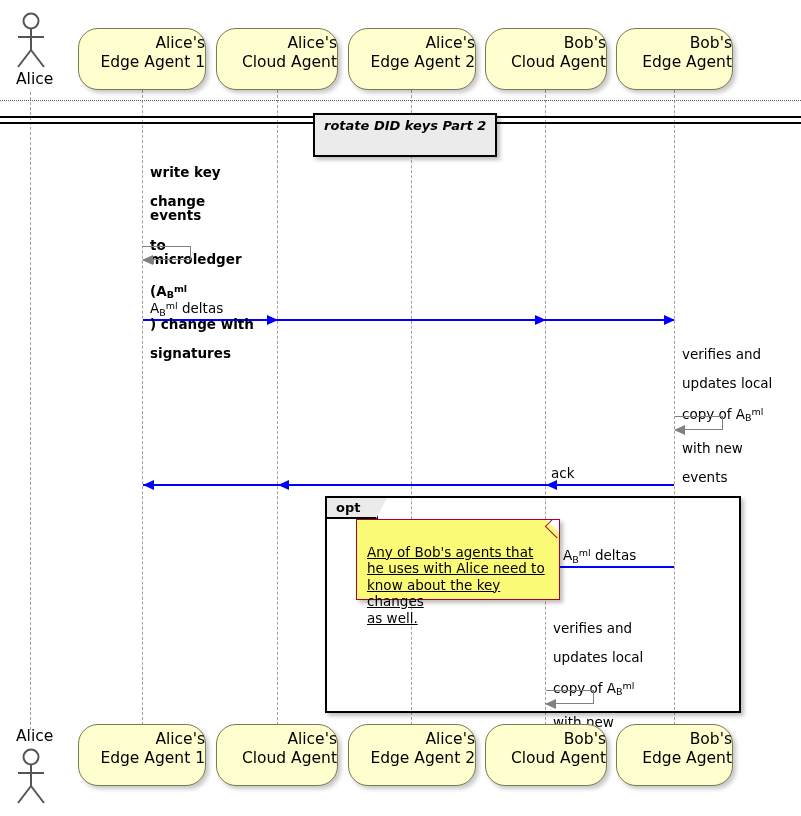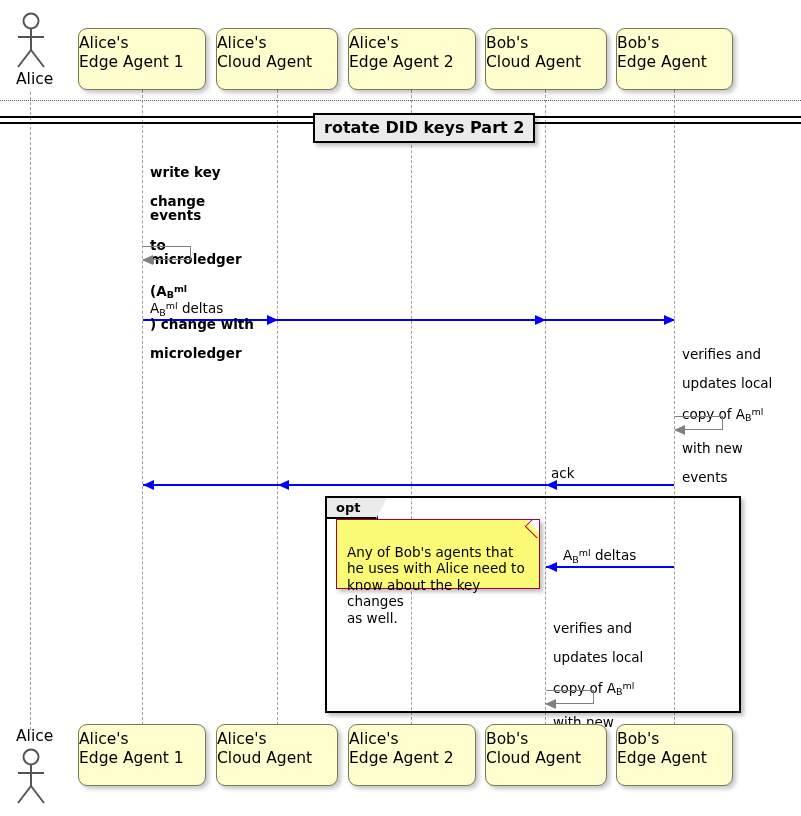--- a/index.html
+++ b/index.html
@@ -27,23 +27,23 @@
     border-left: 1px dashed #A0A0A0;
     z-index: 1;
   }
 
   
   .participant {
     position: absolute;
     box-sizing: border-box;
     background: #FEFECE;
     border: 1px solid #7A7A52;
-    border-radius: 9px;
+    border-radius: 20px;
     box-shadow: 3px 3px 4px rgba(0,0,0,0.22);
-    text-align: left;
+    text-align: right;
     color: #000000;
     font-size: 15.5px;
     line-height: 19px;
     padding-top: 5px;
     z-index: 6;
   }
   .participant .pl {
     display: block;
     white-space: nowrap;
   }
@@ -78,26 +78,27 @@
     border-top: 2px solid #000000;
   }
   .sep-lines::before { top: 0; }
   .sep-lines::after  { top: 6px; }
   .sep-label {
     position: absolute;
     box-sizing: border-box;
     background: #EBEBEB;
     border: 2px solid #000000;
     color: #000;
-    font-size: 16px;
+    font-size: 13px;
     font-weight: bold;
-    padding: 3px 9px 4px 9px;
+    padding: 3px 9px 22px 9px;
     white-space: nowrap;
     box-shadow: 3px 3px 4px rgba(0,0,0,0.25);
     z-index: 5;
+    font-style: italic;
   }
   .top-dots {
     position: absolute;
     left: 0;
     width: 801px;
     height: 0;
     border-top: 1px dotted #555555;
     z-index: 3;
   }
 
@@ -278,21 +279,21 @@
   <div class="top-dots" style="top:100px;"></div>
   <div class="sep-lines" style="top:116px;"></div>
   <div class="sep-label" style="left:313px; top:113px;">rotate DID keys Part 2</div>
 
   <div class="selftext" style="left:150px; top:150px; width:110px;font-weight:bold;">
     <span>write key</span><br>
     <span>change events</span><br>
     <span>to microledger</span><br>
     <span><span>(A</span><sub>B</sub><sup>ml</sup></span><br>
     <span>) change with</span><br>
-    <span>microledger</span>
+    <span>signatures</span>
   </div>
   <div class="selfloop" style="left:143px; top:246px; width:48px; height:14px;">
     <span class="head"></span>
   </div>
 
   <div class="msg-line" style="left:143px; top:319px; width:531px;"></div>
   <div class="arrowhead right" style="left:267px; top:315px;"></div>
   <div class="arrowhead right" style="left:535px; top:315px;"></div>
   <div class="arrowhead right" style="left:664px; top:315px;"></div>
   <div class="msg-label" style="left:150px; top:300px;">
@@ -312,21 +313,21 @@
 
   <div class="msg-line" style="left:143px; top:484px; width:531px;"></div>
   <div class="arrowhead left" style="left:143px; top:480px;"></div>
   <div class="arrowhead left" style="left:278px; top:480px;"></div>
   <div class="arrowhead left" style="left:546px; top:480px;"></div>
   <div class="msg-label" style="left:551px; top:465px;">ack</div>
 
   <div class="group-frame" style="left:325px; top:496px; width:416px; height:217px;"></div>
   <div class="group-tab" style="left:327px; top:498px; height:21px;">opt</div>
 
-  <div class="note" style="left:336px; top:519px; width:204px; height:70px;">
+  <div class="note" style="left:356px; top:519px; width:204px; height:81px;text-decoration:underline;">
     <span>Any of Bob's agents that
 he uses with Alice need to
 know about the key changes
 as well.</span>
     <span class="fold"></span>
     <span class="fold-edge"></span>
   </div>
 
   <div class="msg-line" style="left:546px; top:566px; width:128px;"></div>
   <div class="arrowhead left" style="left:546px; top:562px;"></div>

